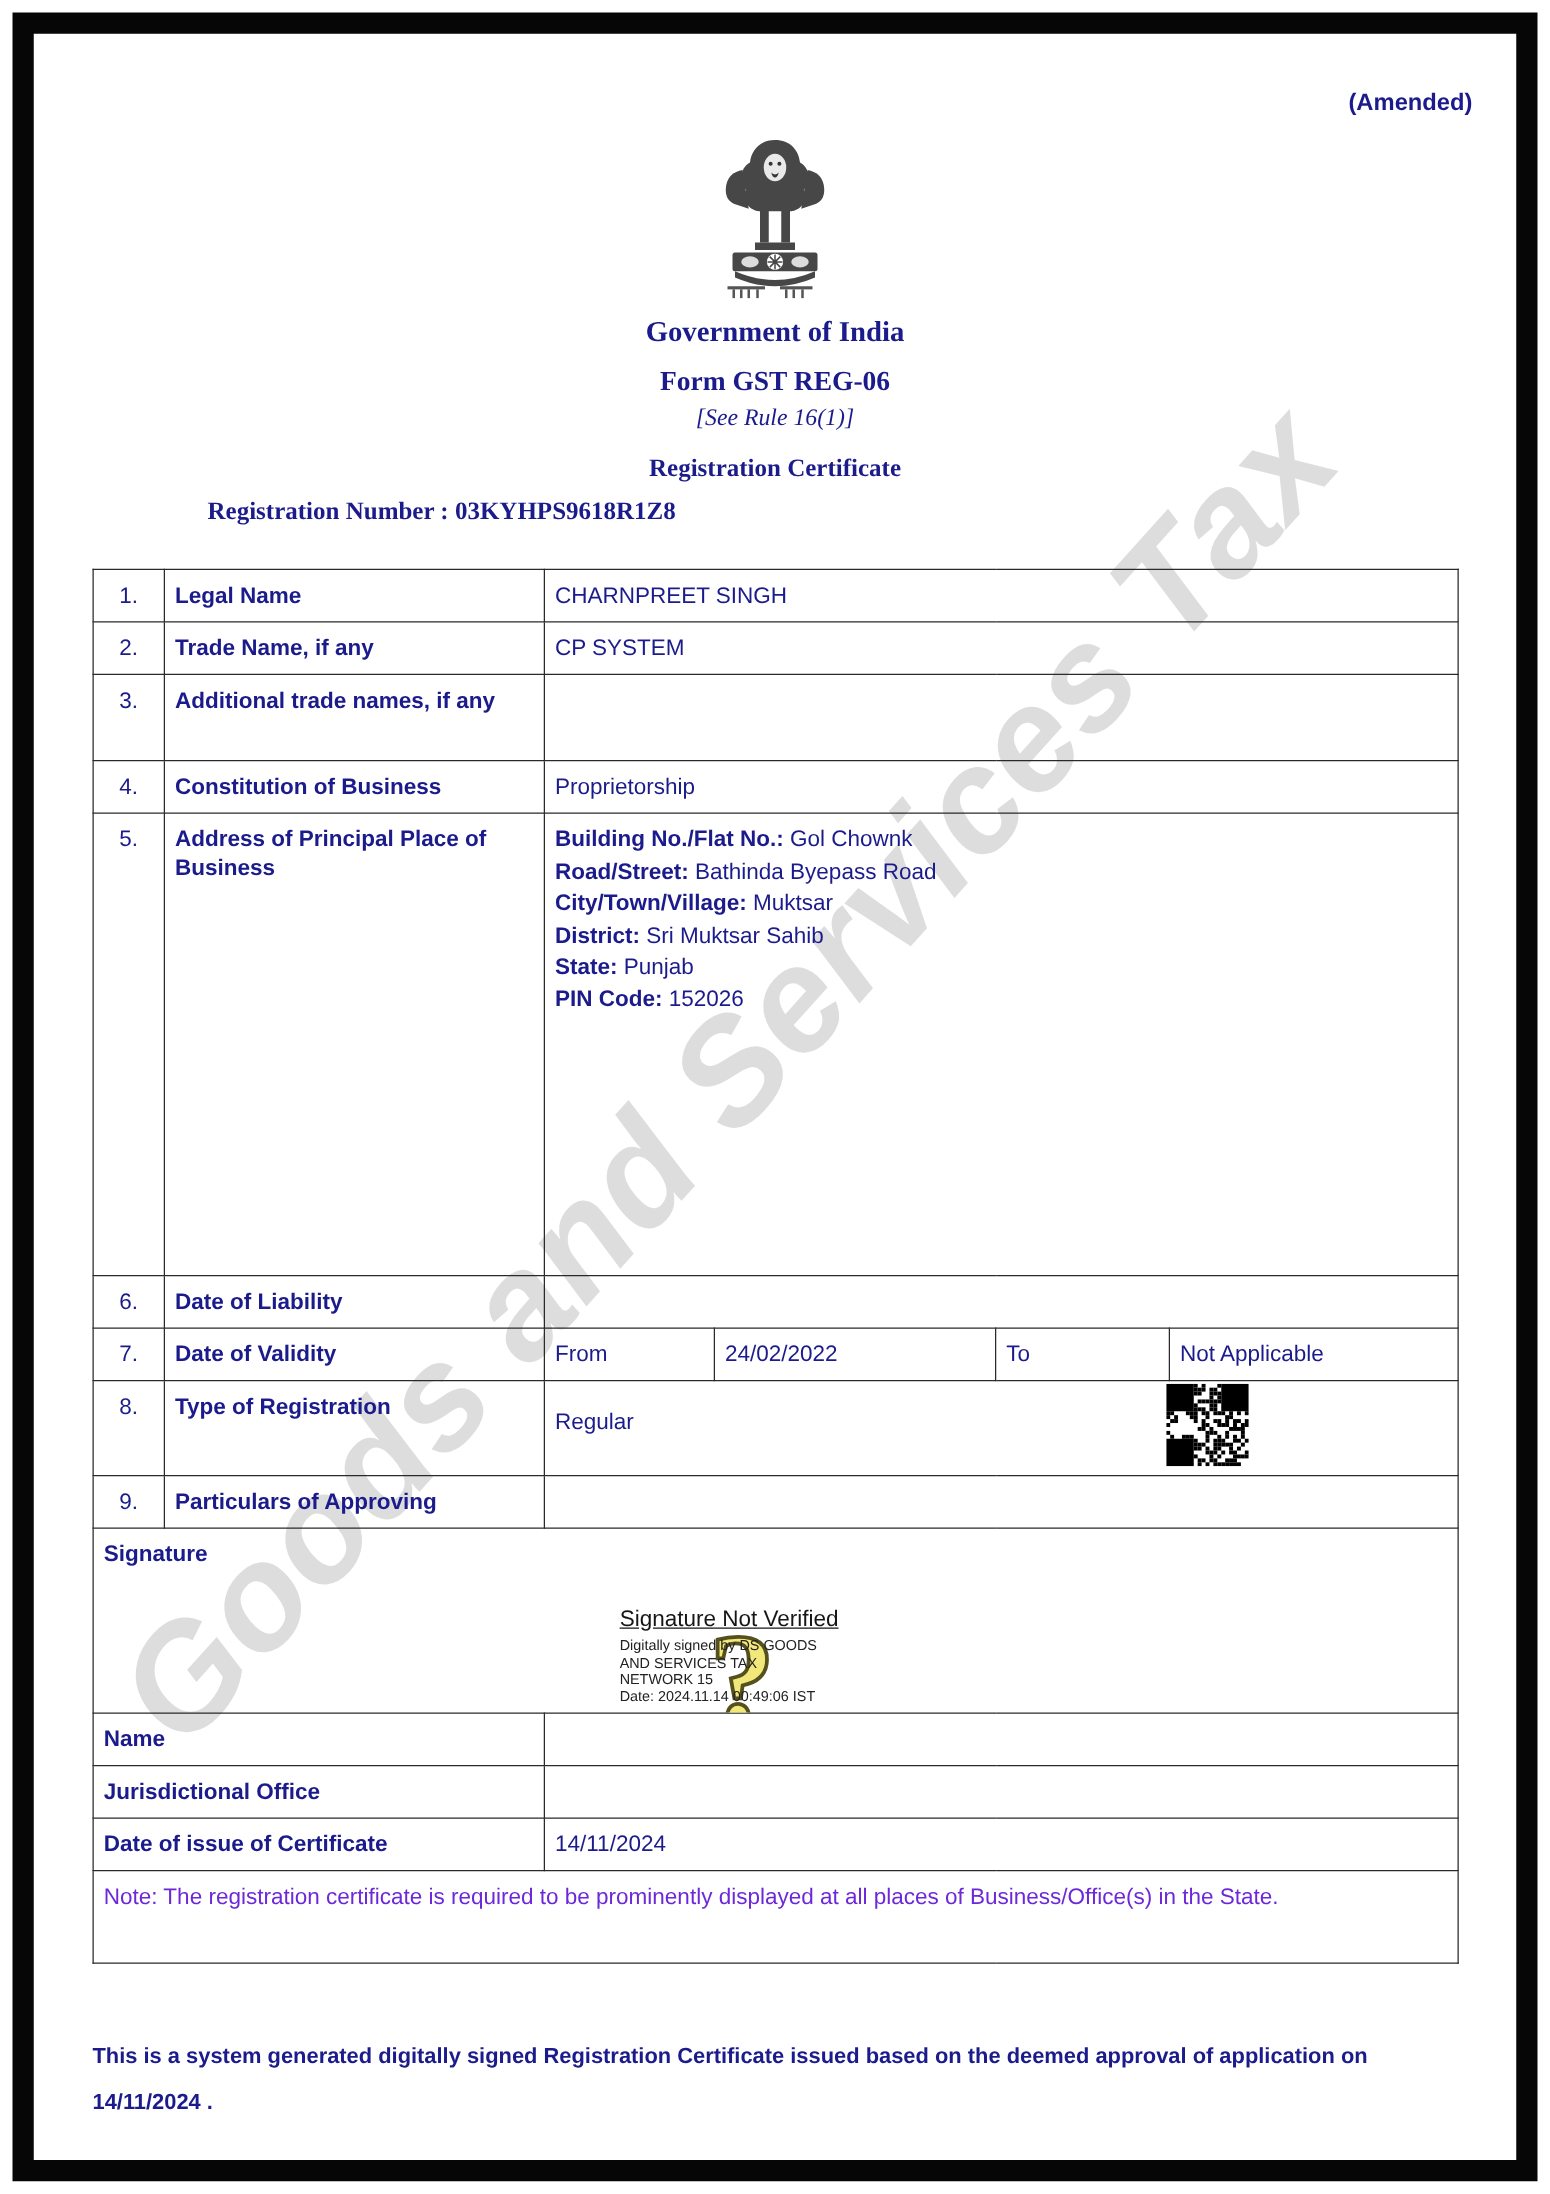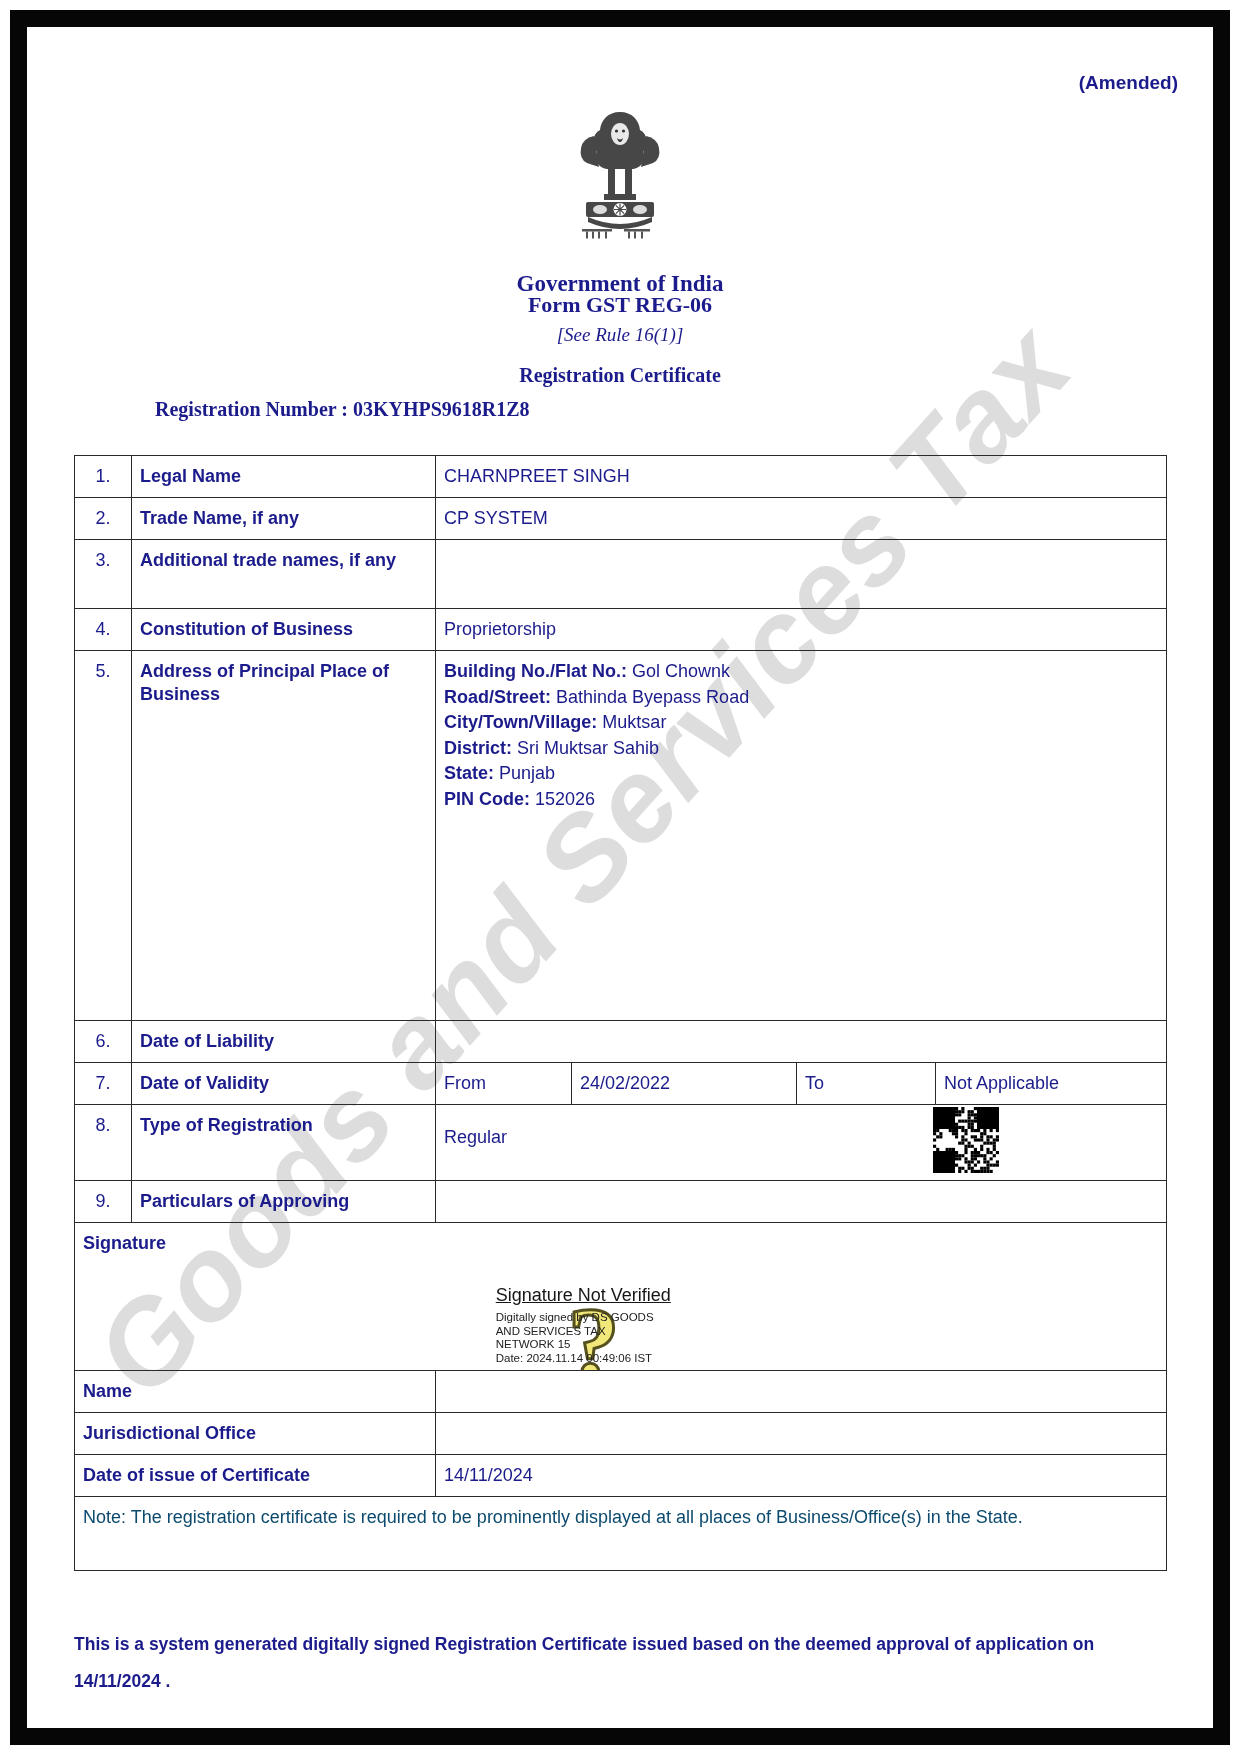--- a/index.html
+++ b/index.html
@@ -6,25 +6,25 @@
   .page{position:relative;width:1240px;height:1755px;background:#fff;overflow:hidden;
         font-family:"Liberation Sans",sans-serif;color:#1b1b8c;}
   .frame{position:absolute;inset:10px;border:17px solid #060606;pointer-events:none;z-index:3;}
   .watermark{position:absolute;left:582px;top:860px;transform:translate(-50%,-50%) rotate(-48deg);
         font-size:118px;font-weight:bold;font-style:italic;white-space:nowrap;
         color:#bdbdbd;opacity:.5;z-index:0;letter-spacing:1px;}
   .content{position:absolute;inset:0;z-index:1;}
   .amended{position:absolute;top:72px;right:62px;font-size:19px;font-weight:bold;}
   .emblem{position:absolute;top:110px;left:50%;transform:translateX(-50%);}
   .h-center{position:absolute;left:0;right:0;text-align:center;font-family:"Liberation Serif",serif;font-weight:bold;}
-  .h-gov{top:271px;font-size:23px;}
+  .h-gov{top:253px;font-size:23px;}
   .h-form{top:292px;font-size:22px;}
   .h-rule{top:324px;font-size:19px;font-weight:normal;font-style:italic;}
   .h-title{top:364px;font-size:20px;}
-  .regnum{position:absolute;top:398px;left:155px;font-family:"Liberation Serif",serif;font-weight:bold;font-size:20px;}
+  .regnum{position:absolute;top:398px;left:166px;font-family:"Liberation Serif",serif;font-weight:bold;font-size:20px;}
   .tbl-wrap{position:absolute;top:455px;left:74px;width:1092px;}
   table.cert{border-collapse:collapse;table-layout:fixed;width:1092px;background:transparent;}
   table.cert td{border:1.5px solid #2a2a2a;vertical-align:top;padding:9px 8px;
         font-size:18px;line-height:1.25;overflow:hidden;}
   td.num{text-align:center;padding-left:2px;padding-right:2px;color:#1b1b8c;}
   td.lbl{font-weight:bold;padding-right:20px;}
   td.val{font-weight:normal;}
   tr.r42{height:42px;} tr.r69{height:69px;} tr.r370{height:370px;} tr.r76{height:76px;}
   tr.r148{height:148px;} tr.r74{height:74px;}
   .addr-line{margin-bottom:3px;}
@@ -34,21 +34,21 @@
   td.regular-cell .regular-text{display:inline-block;margin-top:12px;}
   .qr{position:absolute;top:2px;right:167px;width:66px;height:66px;}
   .qr svg rect{fill:#000;}
   td.sig-row{position:relative;padding:8px;}
   .sig-label{font-weight:bold;font-size:18px;color:#1b1b8c;}
   .stamp{position:absolute;left:50%;bottom:5px;transform:translateX(-52%);width:240px;color:#161616;}
   .stamp-q{position:absolute;left:72px;top:8px;font-size:104px;font-weight:bold;line-height:1;
         color:#f2e779;-webkit-text-stroke:3px #55511f;z-index:0;font-family:"Liberation Serif",serif;}
   .stamp-title{position:relative;z-index:1;font-size:18px;text-decoration:underline;margin-bottom:5px;}
   .stamp-line{position:relative;z-index:1;font-size:11.5px;line-height:13.5px;color:#222;}
-  .note-cell{font-size:17.5px;line-height:1.35;color:#0c4a6e;}
+  .note-cell{font-size:17.5px;line-height:1.35;color:#6d28d9;}
   .bottom-note{position:absolute;top:1626px;left:74px;width:1080px;font-weight:bold;
         font-size:17.5px;line-height:2.1;color:#1b1b8c;}
 </style>
 </head>
 <body>
 
 <div class="page">
 
   <div class="watermark">Goods and Services Tax</div>
 

